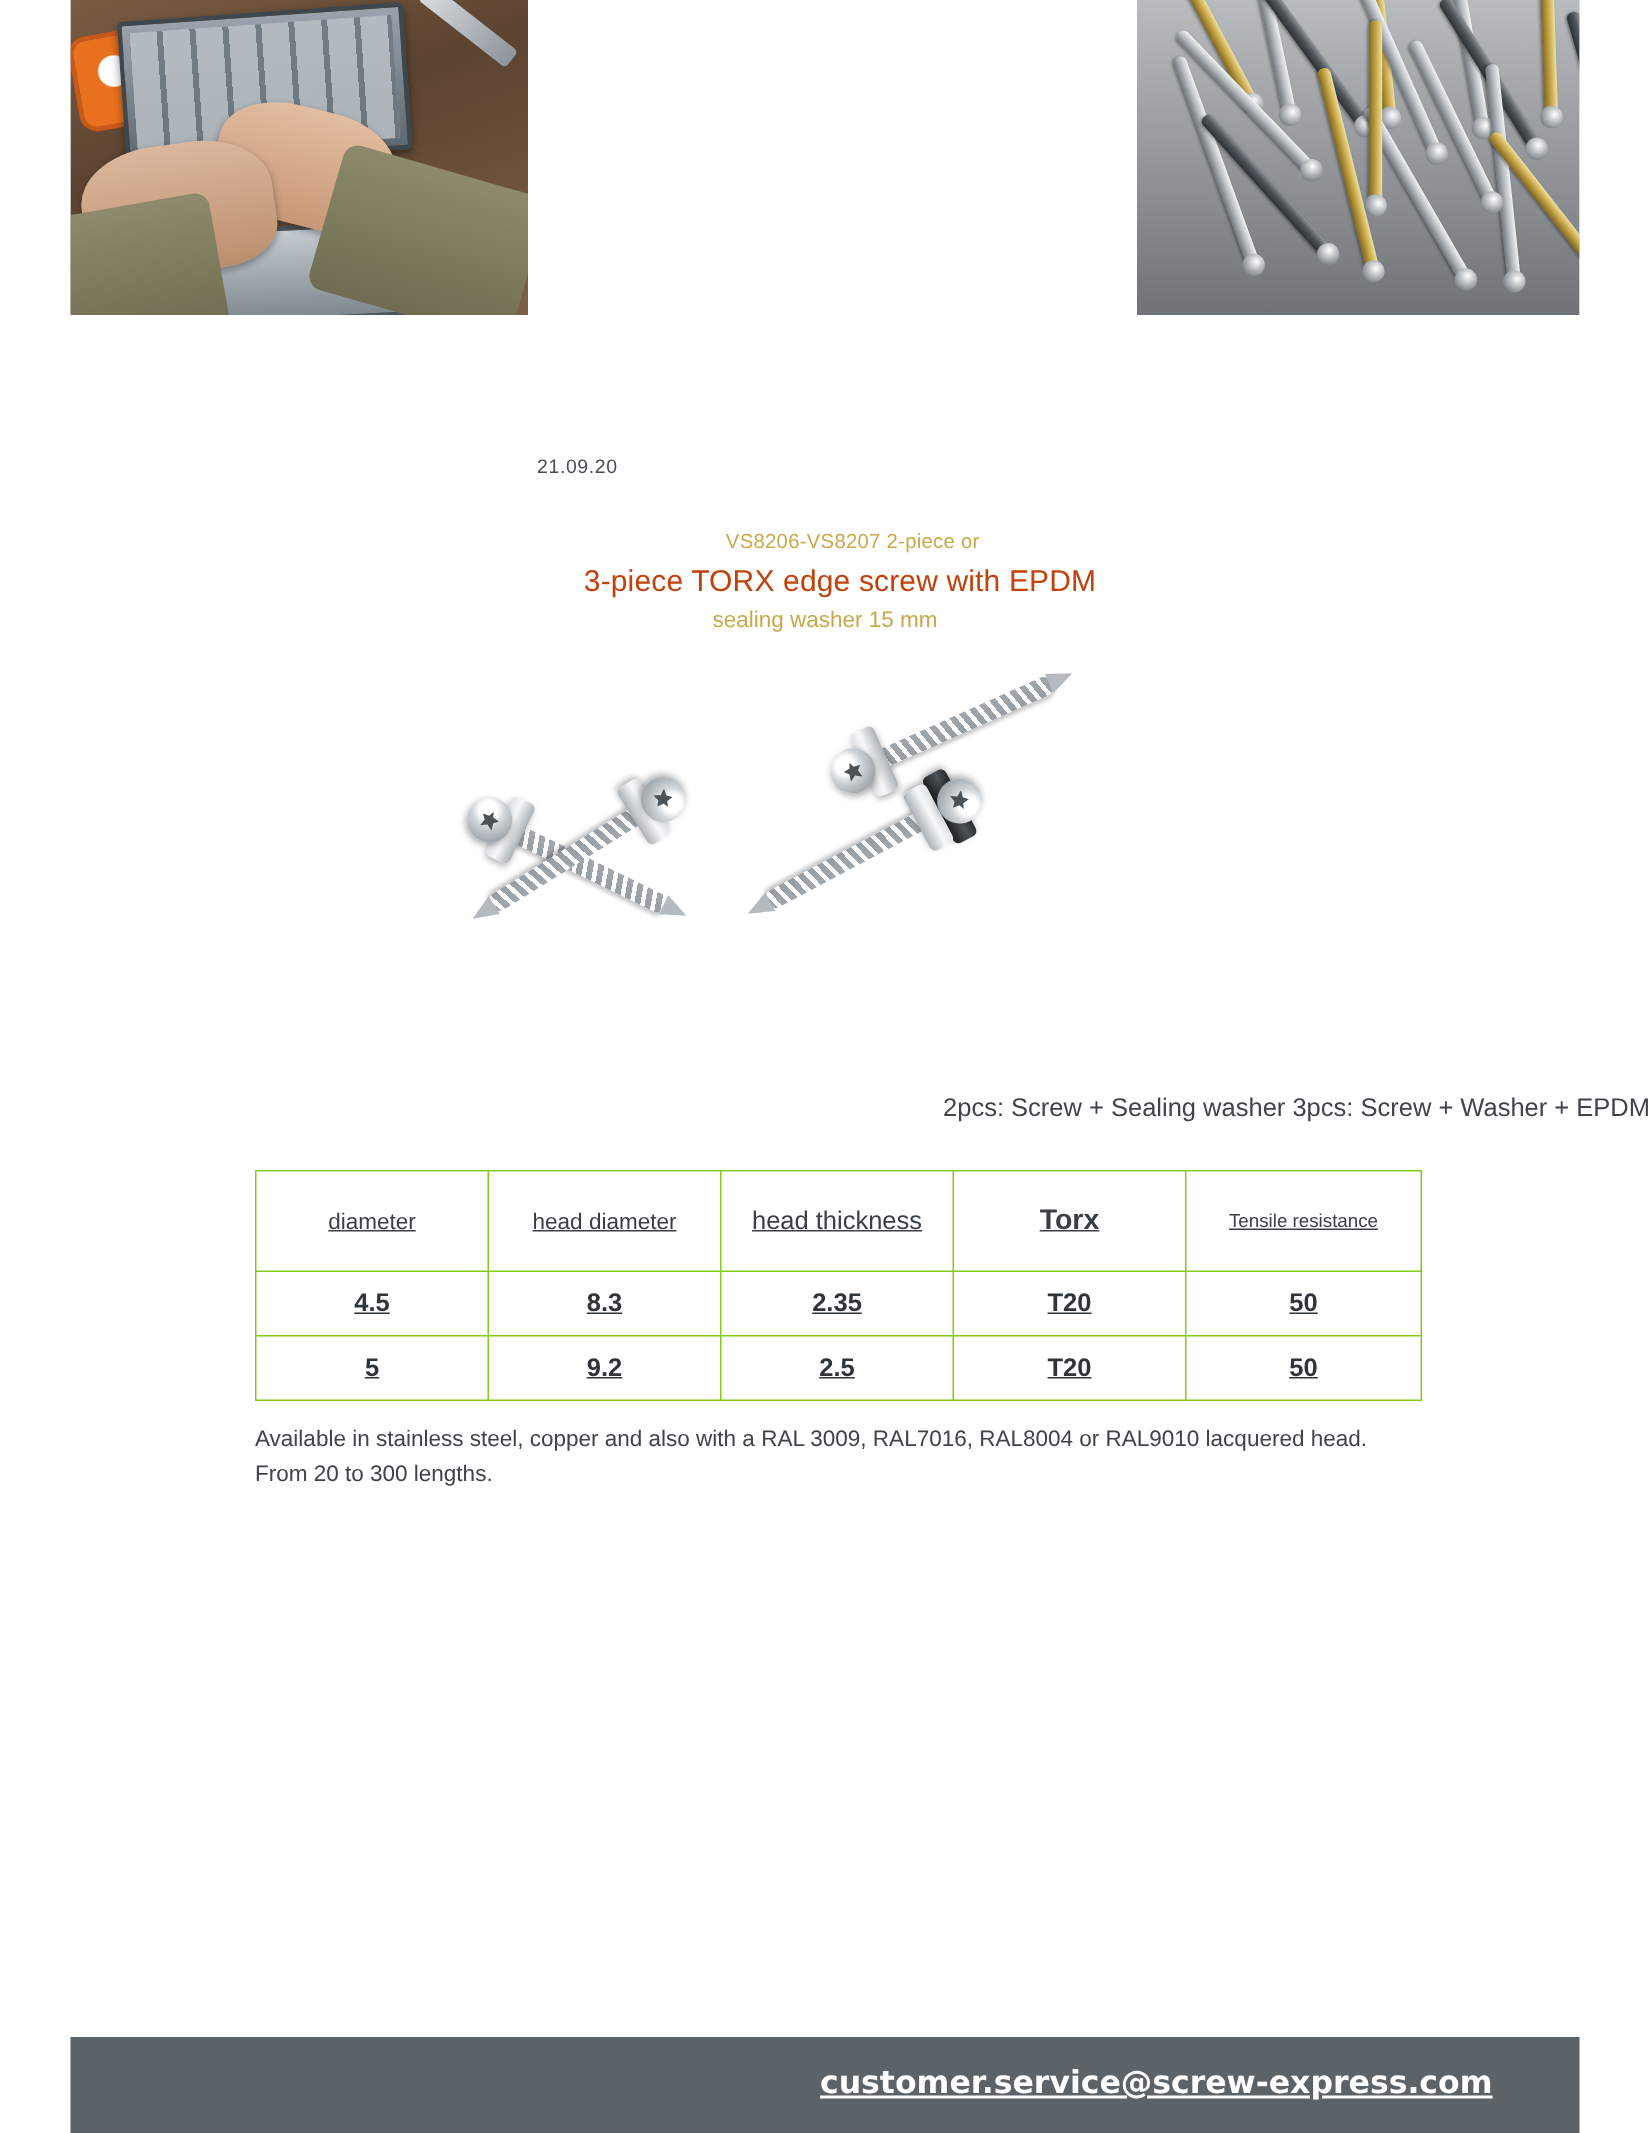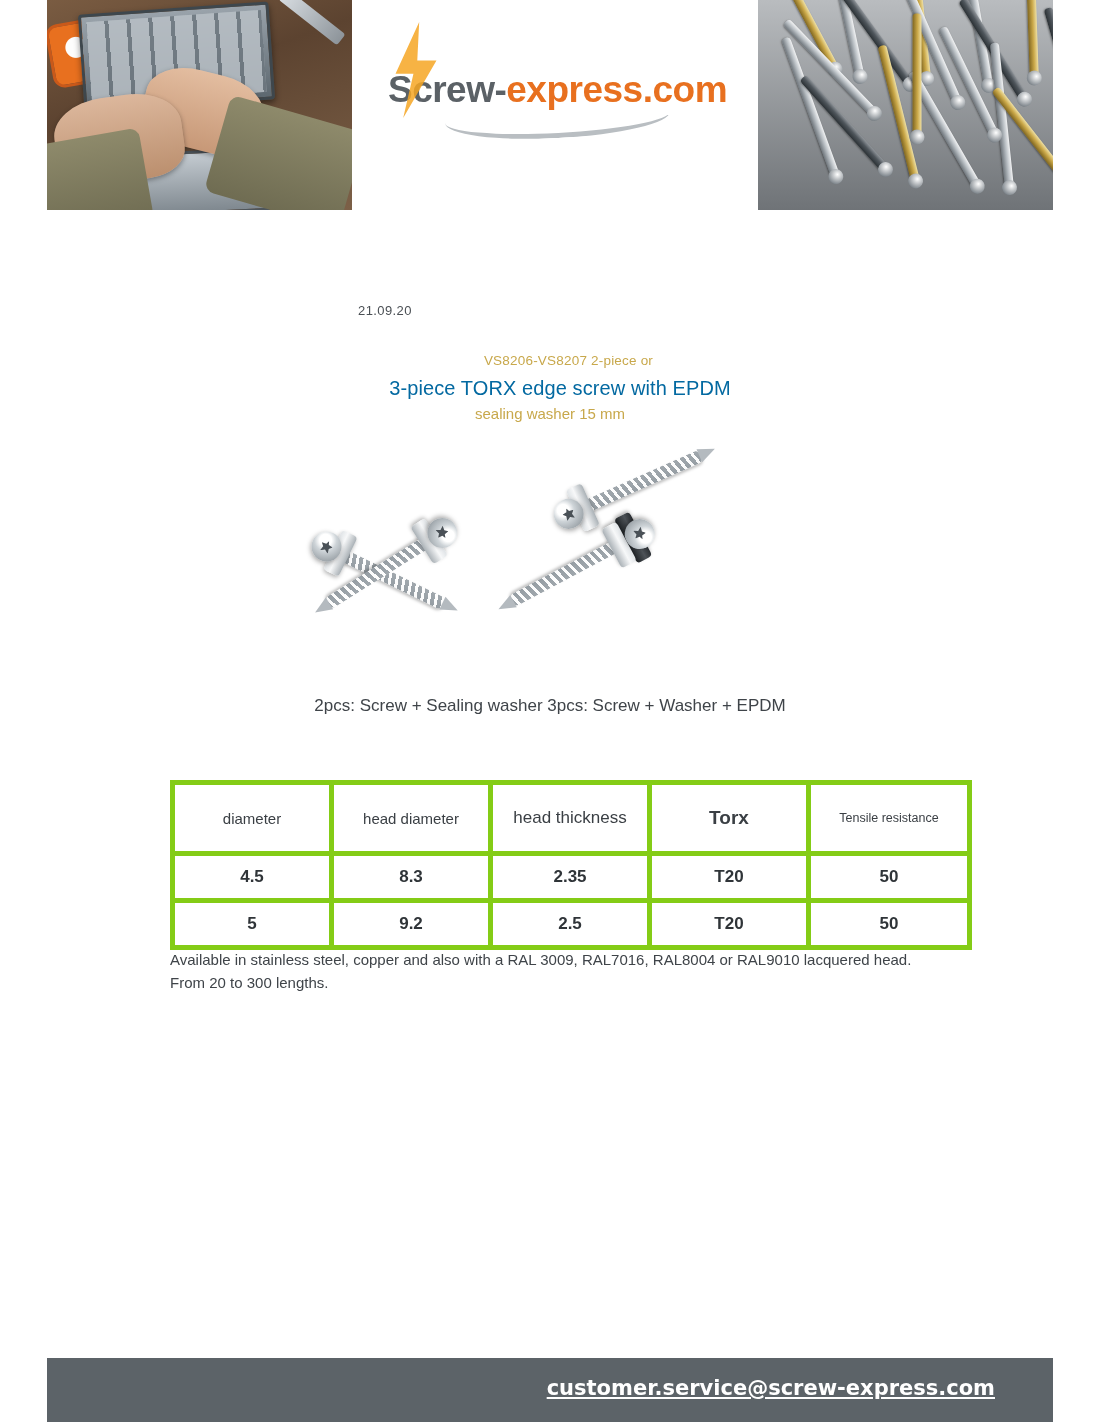--- a/index.html
+++ b/index.html
@@ -212,21 +212,21 @@
     font-size: 13.5px;
     color: #c8a84b;
     letter-spacing: .2px;
     padding-left: 37px;
   }
   .title-main {
     position: absolute;
     left: 0; right: 0; top: 377px;
     text-align: center;
     font-size: 20px;
-    color: #0369a1;
+    color: #c2410c;
     letter-spacing: .1px;
     padding-left: 20px;
   }
   .title-sub {
     position: absolute;
     left: 0; right: 0; top: 405px;
     text-align: center;
     font-size: 15px;
     color: #c8a84b;
   }
@@ -292,38 +292,39 @@
     position: absolute;
     left: 9px; top: 9px;
     width: 12px; height: 12px;
     border-radius: 3px;
     background: #4a5157;
     clip-path: polygon(50% 0,62% 30%,100% 35%,76% 60%,85% 100%,50% 78%,15% 100%,24% 60%,0 35%,38% 30%);
   }
 
   .caption {
     position: absolute;
-    left: 0; right: 0; top: 696px;
-    text-align: center;
+    left: 0; right: 0; top: 729px;
+    text-align: right;
     font-size: 17px;
     color: #3f4449;
   }
 
   
   .spec-table {
     position: absolute;
     left: 170px; top: 780px;
     width: 762px;
     border-collapse: collapse;
     table-layout: fixed;
   }
   .spec-table th, .spec-table td {
-    border: 5px solid #84cc16;
+    border: 1px solid #84cc16;
     text-align: center;
     color: #2f3438;
+    text-decoration: underline;
   }
   .spec-table th {
     height: 64px;
     font-weight: normal;
     font-size: 15px;
     color: #3a3f44;
   }
   .spec-table th.h-thick { font-size: 17px; }
   .spec-table th.h-torx { font-size: 19px; font-weight: bold; }
   .spec-table th.h-tensile { font-size: 12.5px; }
@@ -380,27 +381,20 @@
       <div class="lp-tape"></div>
       <div class="lp-box"></div>
       <div class="lp-tool"></div>
       <div class="lp-tray"></div>
       <div class="lp-hand1"></div>
       <div class="lp-hand2"></div>
       <div class="lp-sleeve1"></div>
       <div class="lp-sleeve2"></div>
     </div>
 
-    <div class="header-logo">
-      <div class="logo-bolt"></div>
-      <div class="logo-text">
-        <span>Screw-</span><span class="accent">express.com</span>
-      </div>
-      <div class="logo-swoosh"></div>
-    </div>
 
     <div class="header-right-photo">
       <div class="rp-bg"></div>
       <div class="rp-screw gold" style="left:-10px; top:14px; width:120px; transform:rotate(62deg);"></div>
       <div class="rp-screw" style="left:18px; top:6px; width:140px; transform:rotate(78deg);"></div>
       <div class="rp-screw dark" style="left:52px; top:30px; width:128px; transform:rotate(54deg);"></div>
       <div class="rp-screw gold" style="left:86px; top:2px; width:150px; transform:rotate(84deg);"></div>
       <div class="rp-screw" style="left:108px; top:40px; width:132px; transform:rotate(66deg);"></div>
       <div class="rp-screw" style="left:146px; top:12px; width:145px; transform:rotate(80deg);"></div>
       <div class="rp-screw dark" style="left:176px; top:46px; width:120px; transform:rotate(58deg);"></div>

